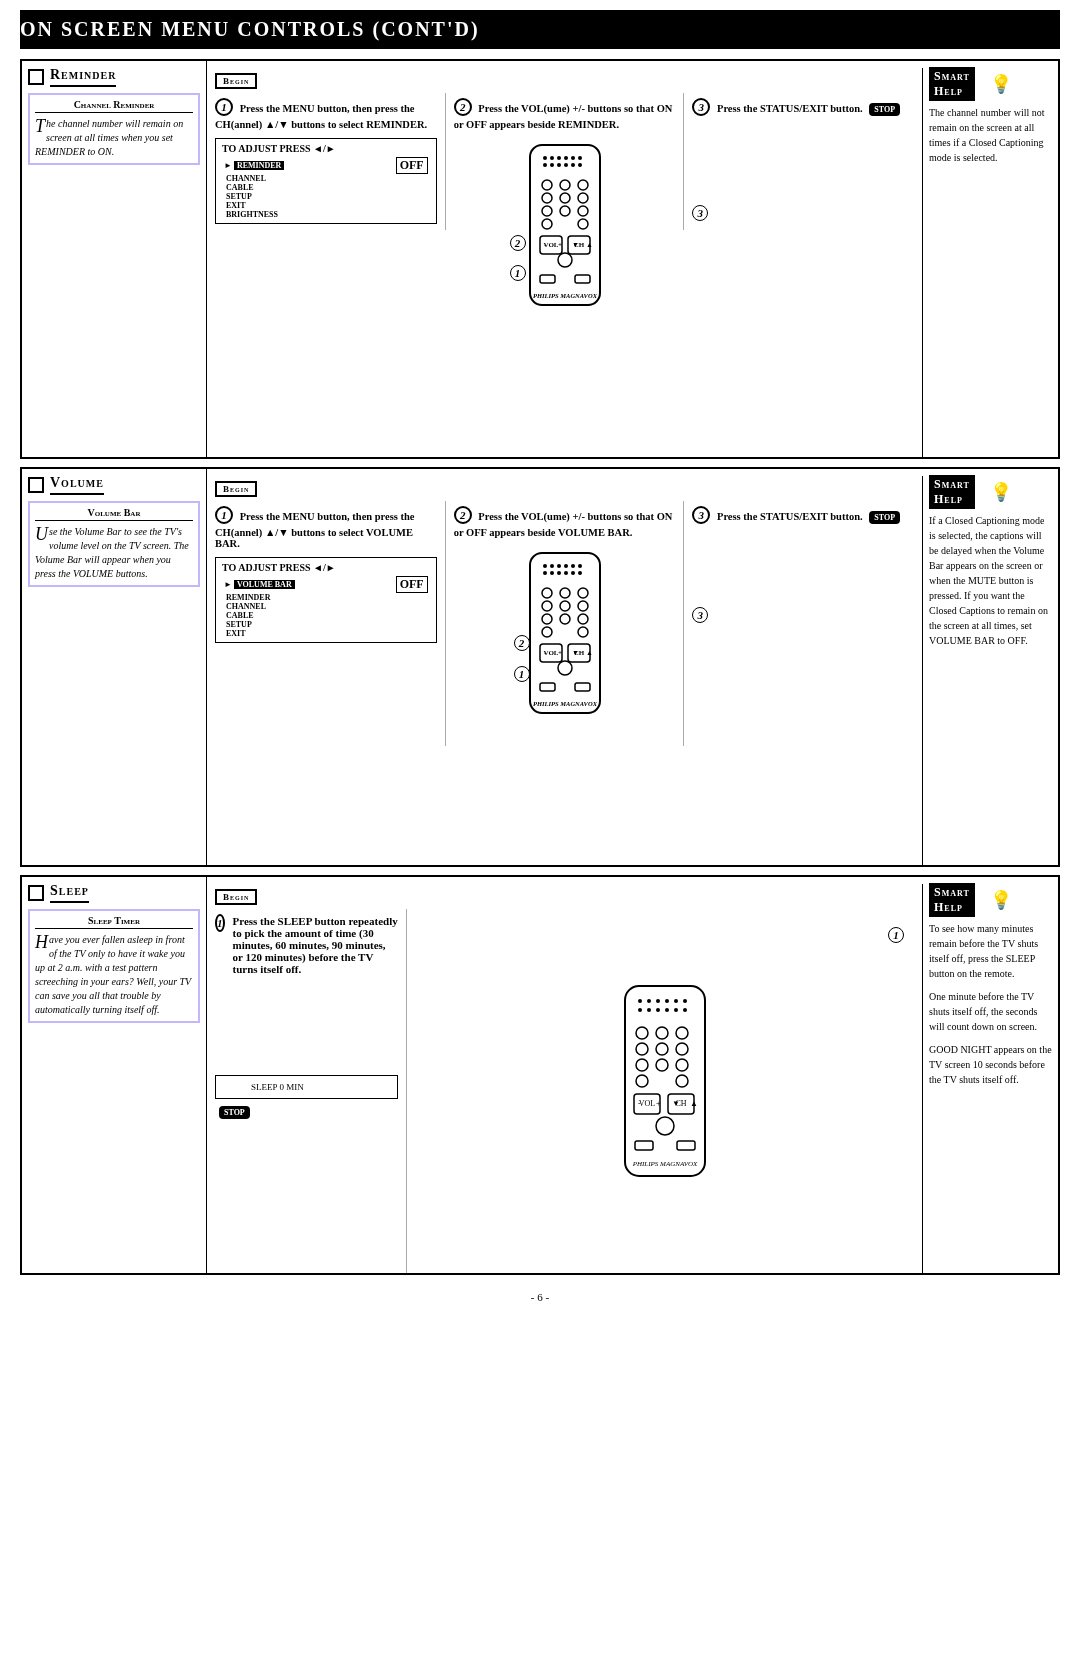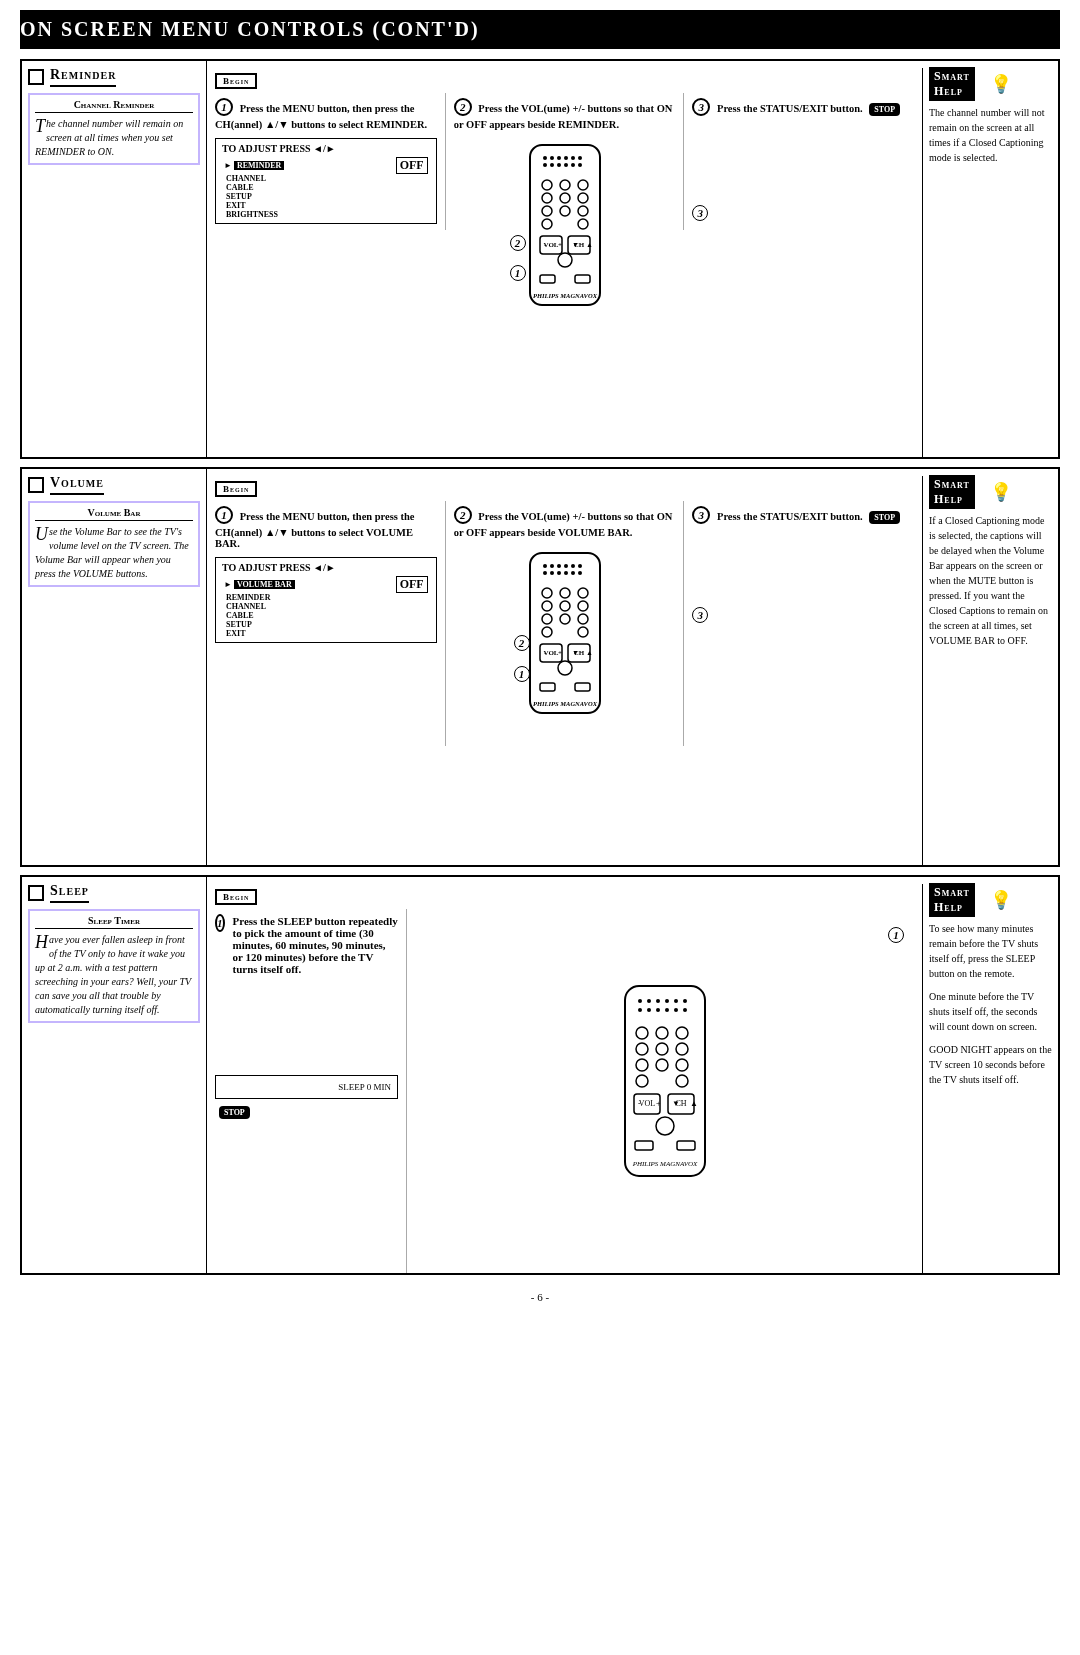--- a/index.html
+++ b/index.html
@@ -493,21 +493,21 @@
       <div class="begin-label">Begin</div>
     </div>
     <div style="display:flex; flex-direction:row; flex:1;">
 
       <div style="width:200px; padding:6px 8px; border-right:1px solid #aaa;">
         <div style="display:flex; align-items:flex-start; gap:4px;">
           <span class="step-num">1</span>
           <span style="font-size:11px; font-weight:bold;">Press the SLEEP button repeatedly to pick the amount of time (30 minutes, 60 minutes, 90 minutes, or 120 minutes) before the TV turns itself off.</span>
         </div>
 
-        <div class="menu-diagram" style="margin-top:100px; min-width:80px; text-align:right;padding-left:35px;">
+        <div class="menu-diagram" style="margin-top:100px; min-width:80px; text-align:left;padding-left:35px;">
           <div style="font-size:9px; padding:2px 0;">SLEEP  0  MIN</div>
         </div>
         <div style="margin-top:6px;">
           <span class="stop-sign">STOP</span>
         </div>
       </div>
 
       <div style="flex:1; display:flex; justify-content:center; align-items:center; padding:10px; position:relative;">
         <svg width="130" height="220" viewBox="0 0 130 220">
           <rect x="25" y="5" width="80" height="190" rx="14" ry="14" fill="none" stroke="#000" stroke-width="2"></rect>

